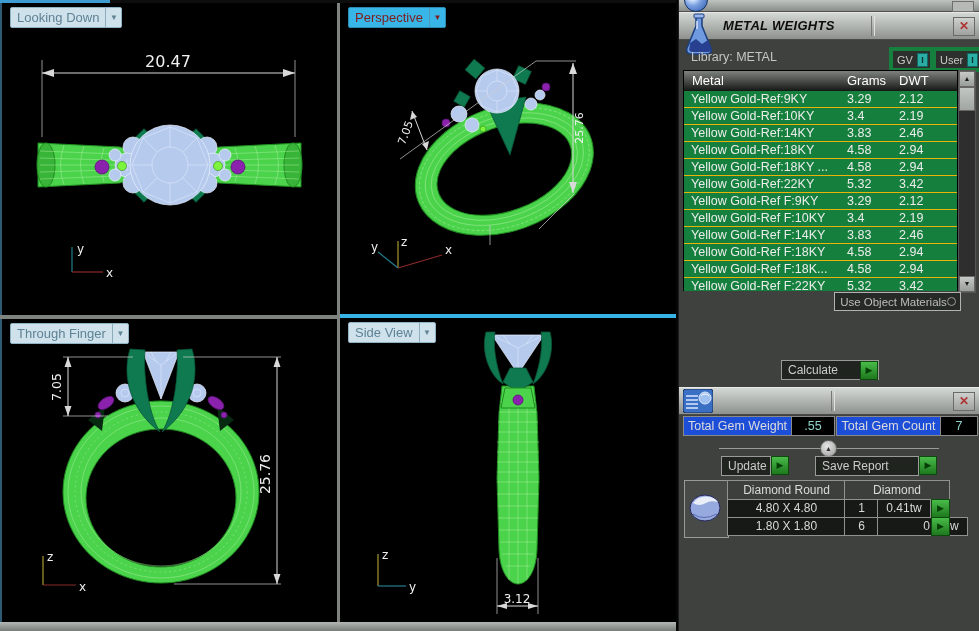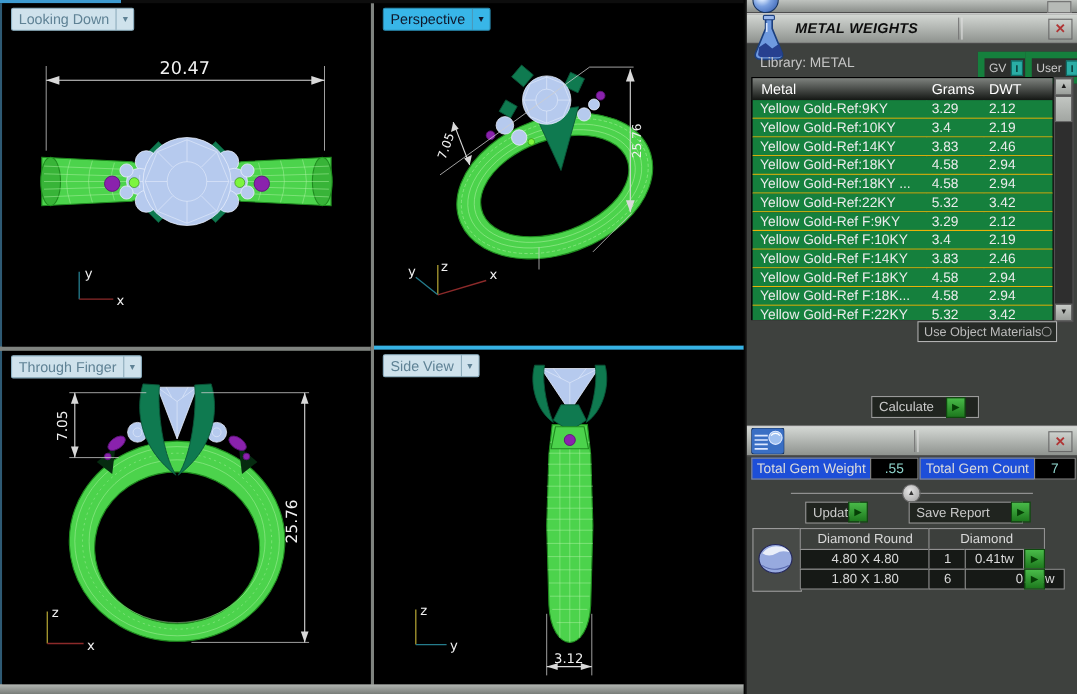--- a/index.html
+++ b/index.html
@@ -14,21 +14,21 @@
   .top-strip-blue{left:0;top:0;width:110px;height:3px;background:#3d9bd1;}
   .edge-l{left:0;top:3px;width:2px;height:619px;background:#2e5a74;}
   .div-v{left:337px;top:3px;width:3px;height:619px;background:#7f837f;}
   .div-h-left{left:0;top:315px;width:337px;height:4px;background:#7f837f;}
   .div-h-right{left:340px;top:314px;width:336px;height:4px;background:#36b2e4;}
   .bottom-strip{left:0;top:622px;width:676px;height:9px;background:linear-gradient(#b4b8b4,#787c78);}
 
   .tab{position:absolute;top:4px;left:8px;height:19px;display:flex;align-items:center;
        border-radius:2px;border:1px solid #8fb2c4;font-size:13px;cursor:default;}
   .tab.inactive{background:#cfe2ec;color:#5f8295;}
-  .tab.active{background:#38b6e8;color:#0f172a;border-color:#2a8ab0;}
+  .tab.active{background:#38b6e8;color:#7f1d1d;border-color:#2a8ab0;}
   .tab-label{padding:0 6px;white-space:nowrap;}
   .tab-arrow{width:15px;text-align:center;font-size:8px;border-left:1px solid rgba(90,130,150,.55);line-height:19px;}
 
   
   .gband{fill:#4cd34c;stroke:#1f8a1f;stroke-width:1;}
   .gcap{fill:#38b438;stroke:#1f8a1f;stroke-width:1;}
   .wire{stroke:#aef2a4;stroke-width:.6;fill:none;opacity:.75;}
   .gdark{fill:#0f7a50;stroke:#0a5538;stroke-width:.8;}
   .stone{fill:#b6caee;stroke:#e9f0fc;stroke-width:.7;}
   .swire{stroke:#f2f6ff;stroke-width:.5;fill:none;opacity:.85;}
@@ -47,49 +47,49 @@
   .hdr-title{position:absolute;left:44px;top:5px;font-size:13px;font-weight:bold;color:#0d0d0d;letter-spacing:.3px;font-style:italic;}
   .hdr-groove{position:absolute;top:3px;width:2px;height:20px;border-left:1px solid #767676;border-right:1px solid #e0e0e0;}
   .xbtn{position:absolute;right:5px;top:4px;width:20px;height:17px;background:linear-gradient(#cdd1cd,#9fa39f);
         border:1px solid #6a6a6a;color:#b03434;font-size:12px;font-weight:bold;text-align:center;line-height:16px;}
   .p-topbar{left:0;top:0;width:100%;height:11px;background:linear-gradient(#bfc3bf,#8a8e8a);border-bottom:1px solid #4f4f4f;}
   .p-topbar-btn{position:absolute;right:6px;top:1px;width:20px;height:9px;background:#b6bab6;border:1px solid #6f6f6f;}
   .sphere-icon{position:absolute;left:5px;top:-12px;width:22px;height:22px;border-radius:50%;
                background:radial-gradient(circle at 35% 35%, #dcebff 15%, #7aa0e0 45%, #2c55a8);border:1px solid #16335f;}
 
   .libtext{left:12px;top:50px;font-size:12.5px;color:#c6c6c6;}
-  .minibtn{position:absolute;top:47px;height:17px;background:#2c2f2c;border:6px solid #15803d;
+  .minibtn{position:absolute;top:47px;height:17px;background:#2c2f2c;border:4px solid #15803d;
            display:flex;align-items:center;font-size:11px;color:#c9c9c9;justify-content:flex-end;}
   .minibtn .lbl{padding:0 4px;}
   .toggle{width:12px;height:12px;background:#2aada5;border:1px solid #0e6a63;color:#07332f;
           font-size:9px;font-weight:bold;text-align:center;line-height:12px;margin-right:2px;}
 
   .tblhdr{left:4px;top:70px;width:273px;height:20px;background:linear-gradient(#7e827e,#141714);
           border:1px solid #000;color:#fff;font-size:13px;}
   .tblhdr span{position:absolute;top:2px;}
   .rows{left:4px;top:91px;width:273px;height:200px;overflow:hidden;background:#101010;border-left:1px solid #000;border-right:1px solid #000;}
   .mrow{position:relative;height:16px;border-bottom:1px solid #eab308;font-size:12.5px;color:#ececec;background:#15803d;}
   .mrow span{position:absolute;top:1px;white-space:nowrap;}
   .c-name{left:7px;} .c-grams{left:163px;} .c-dwt{left:215px;}
   .colline{position:absolute;top:0;width:1px;height:100%;background:#585858;}
 
   .sbar{left:279px;top:70px;width:16px;height:221px;background:#2e2e2e;border:1px solid #555;}
   .sbtn{position:absolute;left:0;width:14px;height:14px;background:linear-gradient(#c6cac6,#9a9e9a);
         border:1px solid #666;color:#1c1c1c;font-size:7px;text-align:center;line-height:14px;}
   .sthumb{position:absolute;left:0;top:16px;width:14px;height:22px;background:linear-gradient(#c2c6c2,#a2a6a2);border:1px solid #666;}
 
   .uom{left:155px;top:292px;width:125px;height:17px;background:#262a26;border:1px solid #b2b2b2;
-       display:flex;align-items:center;font-size:11.5px;color:#bcbcbc;}
+       display:flex;align-items:center;font-size:11.5px;color:#bcbcbc;text-align:center;}
   .uom .lbl{padding-left:5px;flex:1;}
   .uom .circ{width:7px;height:7px;border:1px solid #9a9a9a;border-radius:50%;margin-right:4px;}
 
   .instr{left:0;top:316px;width:100%;text-align:center;color:#f0cc14;font-weight:bold;font-size:12.5px;line-height:16px;}
 
   .gbtnbox{position:absolute;height:18px;background:#20241f;border:1px solid #9a9a9a;
-           display:flex;align-items:center;font-size:12px;color:#cacaca;margin-left:11px;}
+           display:flex;align-items:center;font-size:12px;color:#cacaca;}
   .gbtnbox .lbl{padding-left:6px;flex:1;}
   .greensq{position:absolute;height:17px;width:16px;background:linear-gradient(#49bb49,#1d781d);
            border:1px solid #0e4a0e;color:#063f06;font-size:9px;text-align:center;line-height:16px;}
 
   .tlabel{position:absolute;top:416px;height:18px;background:#1d4ed8;border:1px solid #8a8a8a;
           color:#dcdcdc;font-size:12.5px;text-align:center;line-height:18px;}
   .tvalue{position:absolute;top:416px;height:18px;background:#000;border:1px solid #8a8a8a;
           color:#8fd4cc;font-size:12.5px;text-align:center;line-height:18px;}
   .hrline{left:40px;top:448px;width:220px;height:1px;background:#9a9a9a;}
   .circbtn{left:141px;top:440px;width:15px;height:15px;border-radius:50%;

